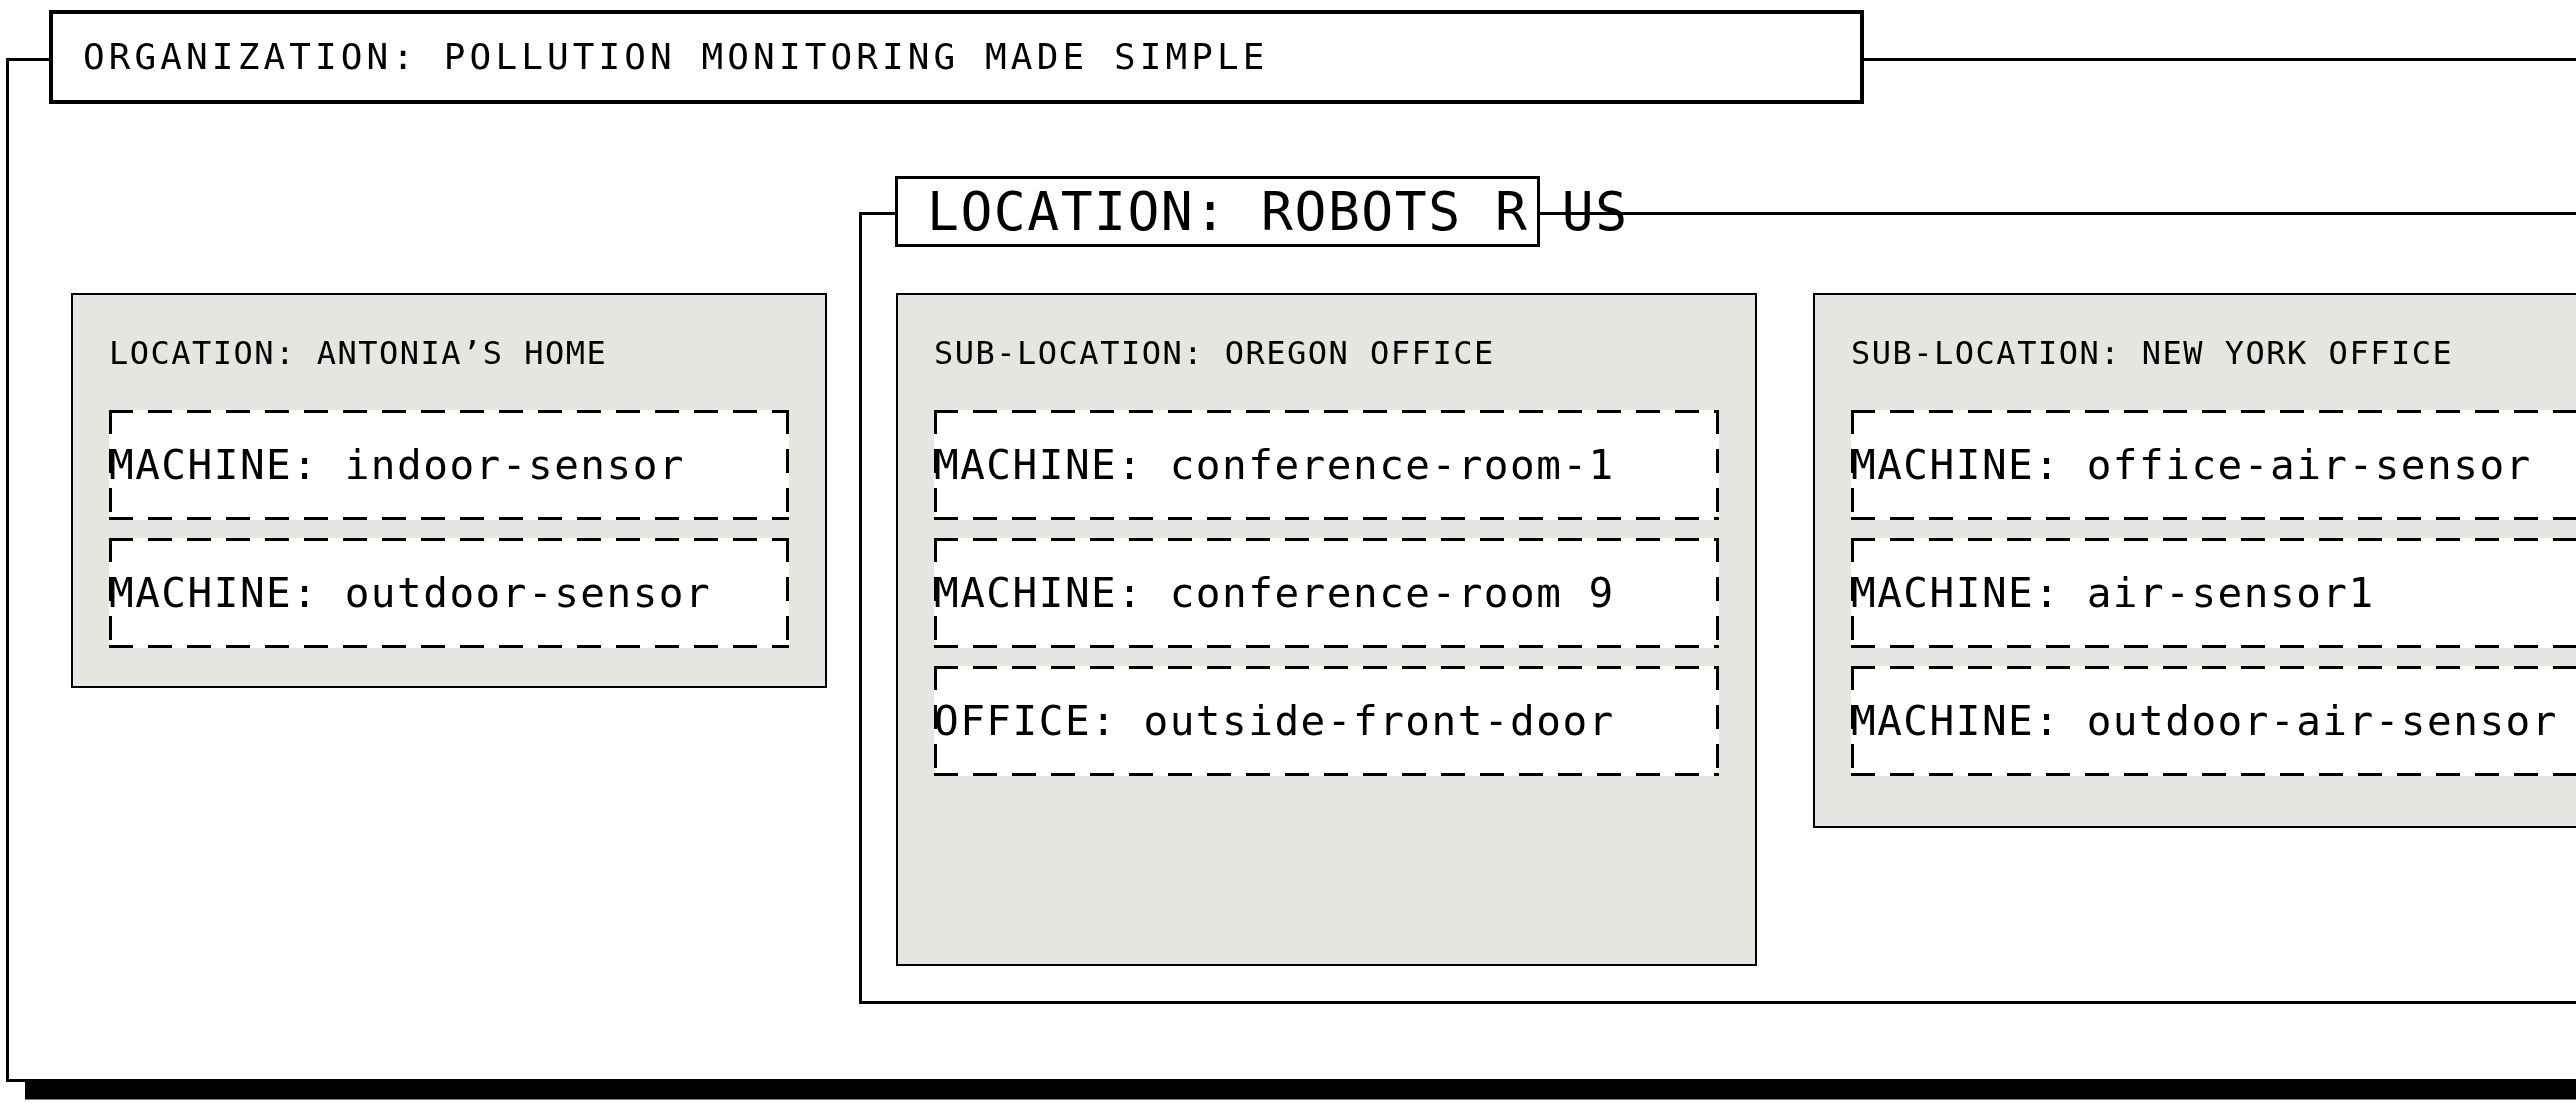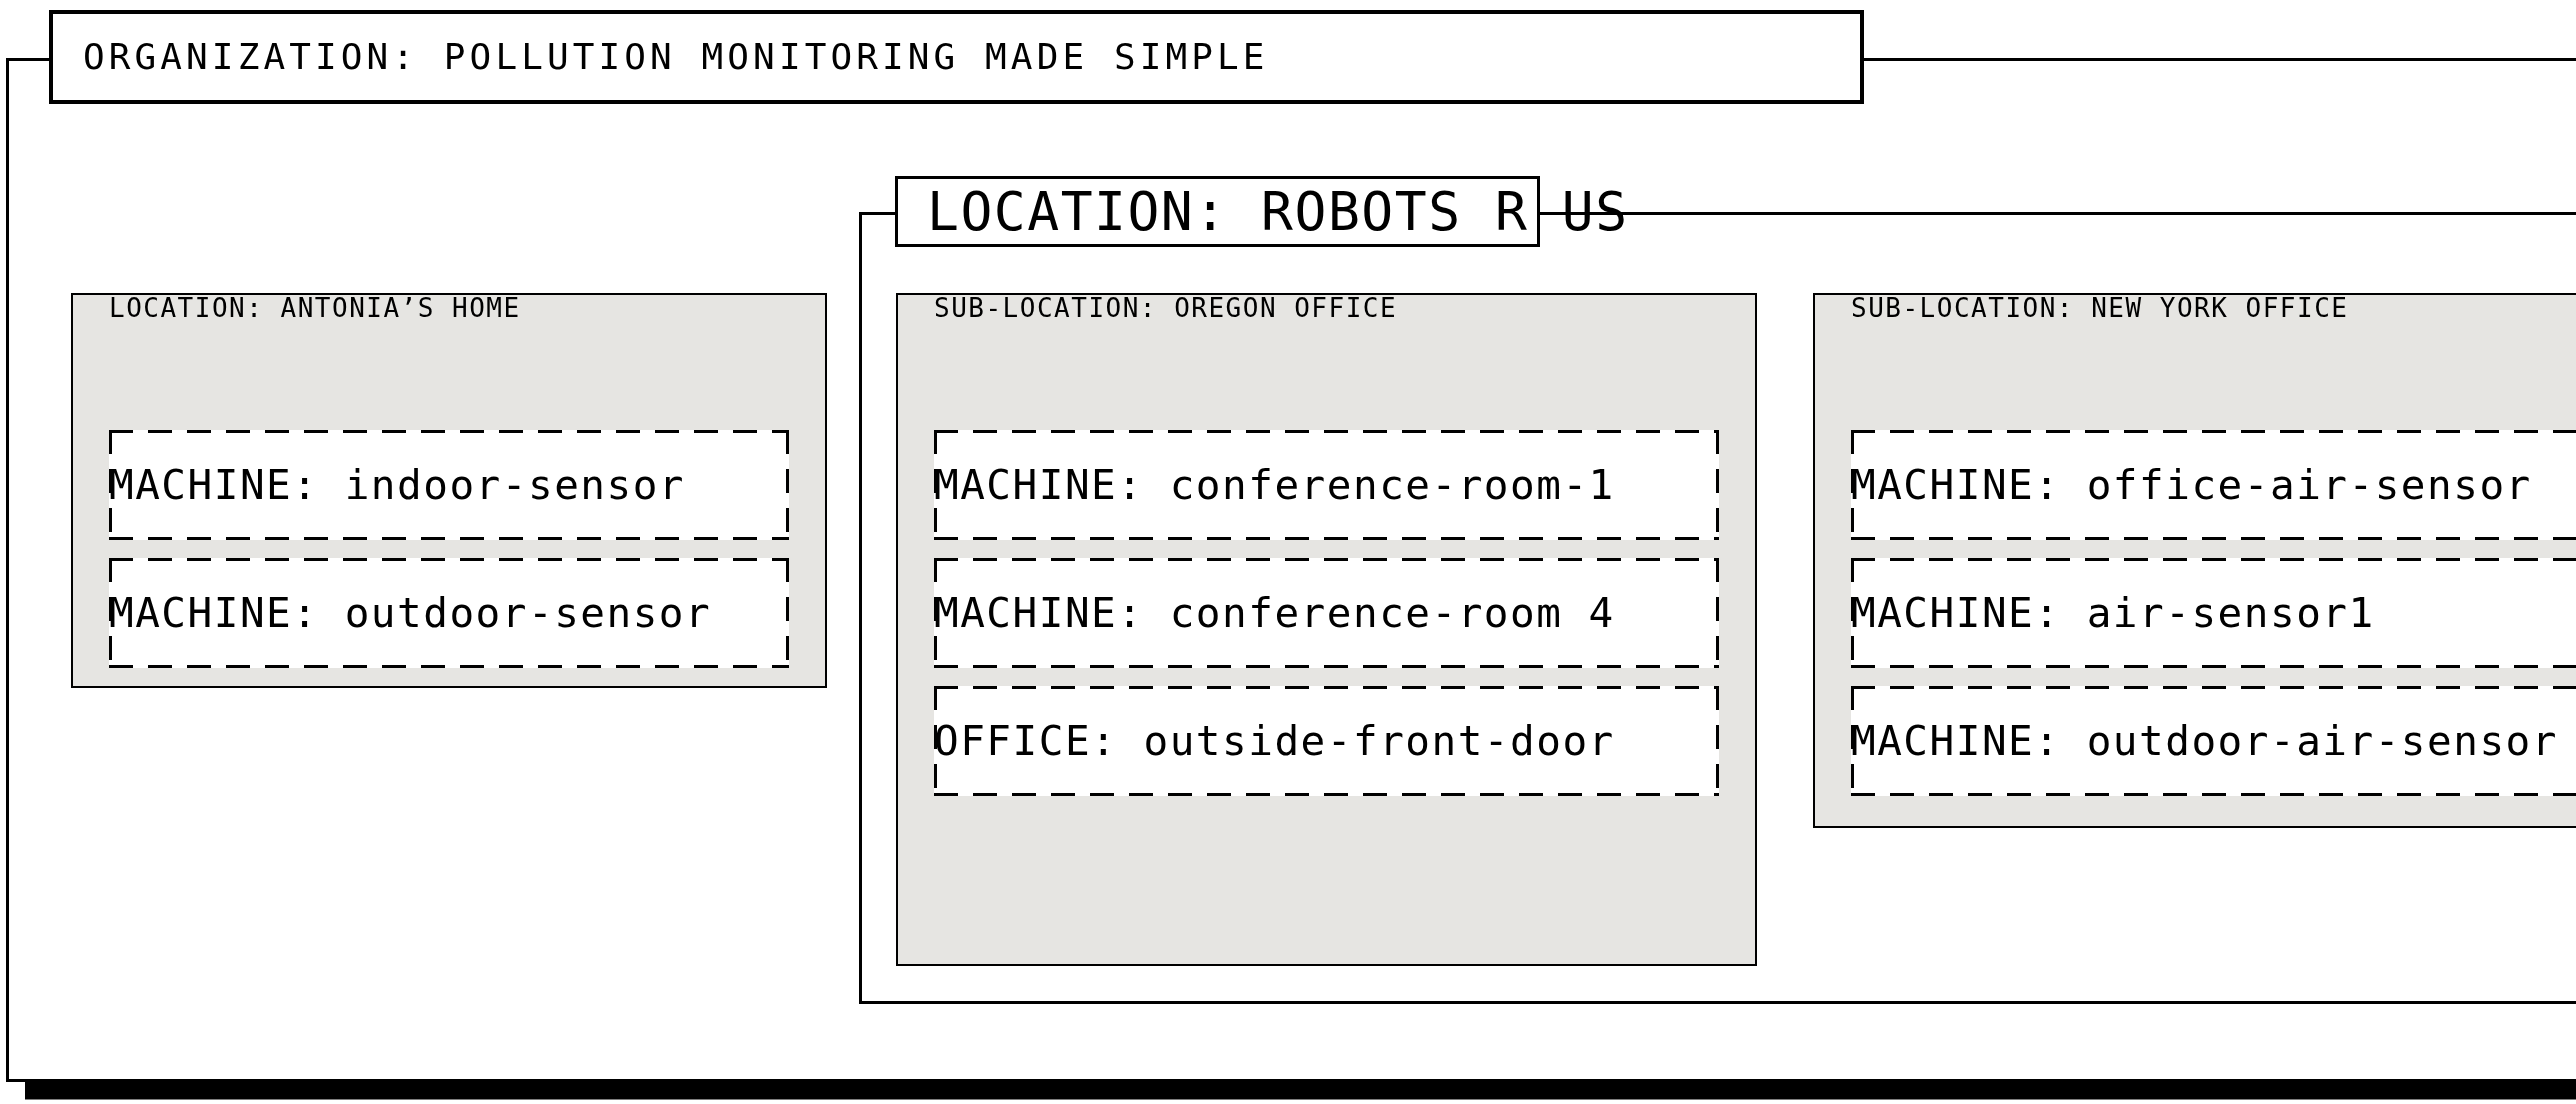--- a/index.html
+++ b/index.html
@@ -43,23 +43,23 @@
     z-index:4;white-space:nowrap;
   }
   
   .loc{
     border:2.6px solid #000;
     background:#e6e5e2;
     padding:0 36px;
     z-index:3;
   }
   .loc-label{
-    height:135px;
-    display:flex;
-    font-size:26px;letter-spacing:1.5px;line-height:1;
+    height:115px;
+    display:flex;align-items:center;
+    font-size:32px;letter-spacing:1.5px;line-height:1;
     white-space:nowrap;
   }
   .loc.antonia{left:71px;top:293px;width:756px;height:395px;}
   .loc.oregon{left:896px;top:293px;width:861px;height:673px;}
   .loc.newyork{left:1813px;top:293px;width:909px;height:535px;}
   
   .machine{
     height:110px;margin-bottom:18px;
     display:flex;align-items:center;
     font-size:41px;letter-spacing:1.5px;line-height:1;
@@ -112,21 +112,21 @@
     <div class="loc-label">
       <span>SUB-LOCATION: OREGON OFFICE</span>
     </div>
     <div>
 
         <div class="machine">
           <span>MACHINE: conference-room-1</span>
         </div>
 
         <div class="machine">
-          <span>MACHINE: conference-room 4</span>
+          <span>MACHINE: conference-room 9</span>
         </div>
 
 
         <div class="machine">
           <span>OFFICE: outside-front-door</span>
         </div>
       </div>
   </div>
 
   <div class="box loc newyork">

